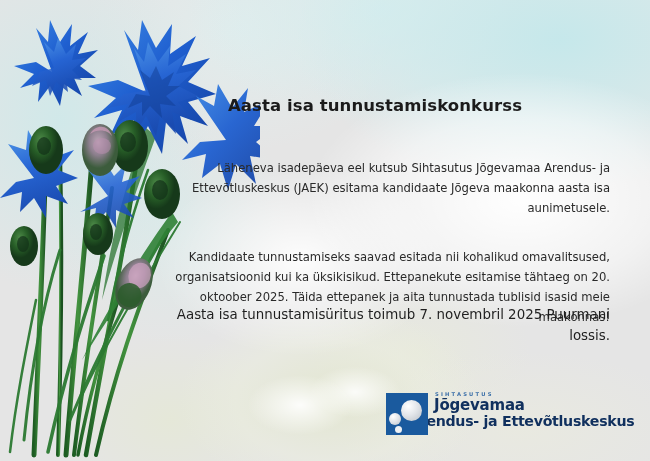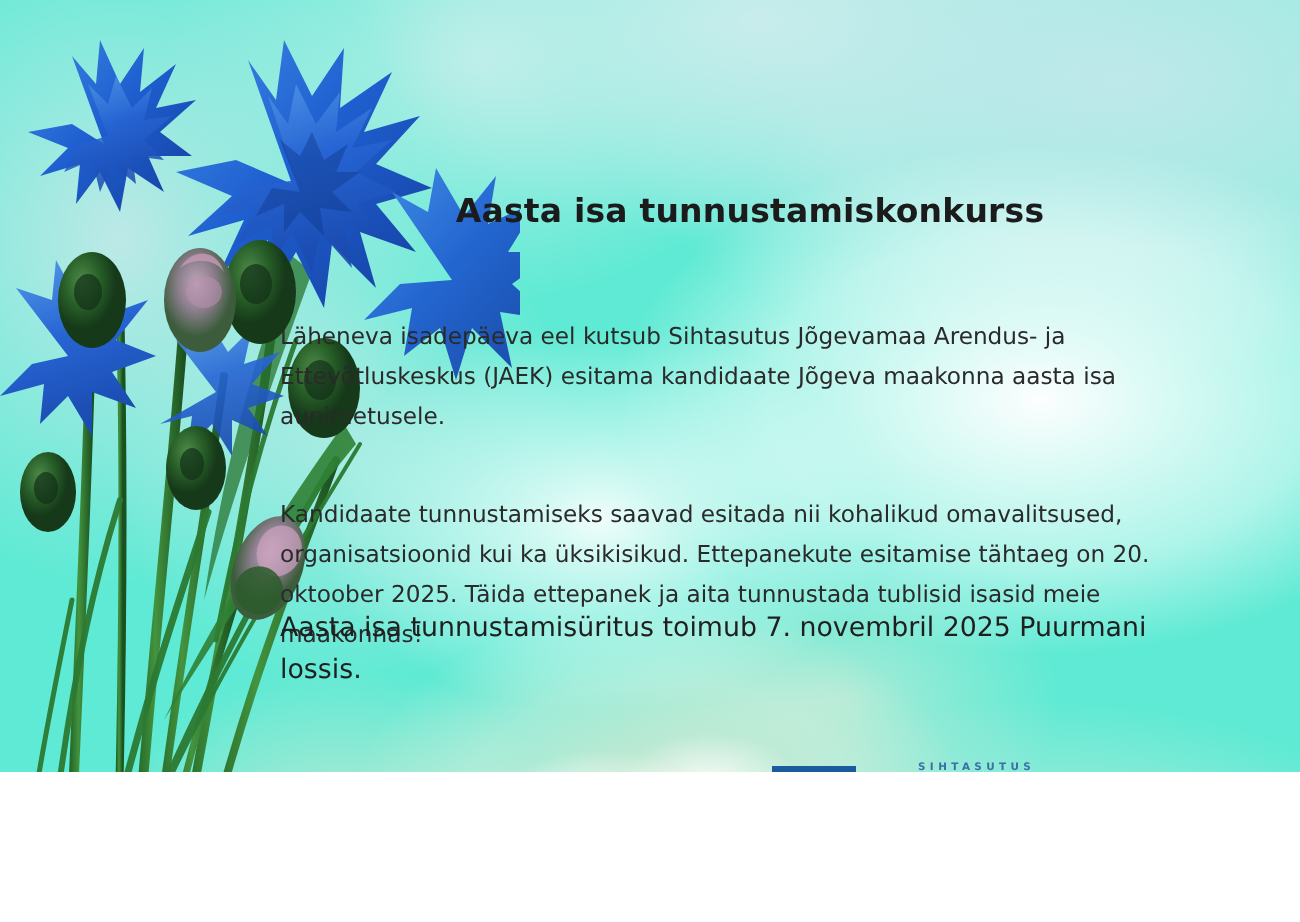--- a/index.html
+++ b/index.html
@@ -3,23 +3,23 @@
 <meta charset="utf-8">
 <style>
   html, body {
     margin: 0;
     padding: 0;
     background: #ffffff;
   }
   #poster {
     position: relative;
     width: 650px;
-    height: 386px;
+    height: 461px;
     overflow: hidden;
-    background: #5eead4;
+    background: #e5e5e5;
     font-family: "DejaVu Sans", "Liberation Sans", sans-serif;
   }
 
   
   .bg-layer {
     position: absolute;
     inset: 0;
     pointer-events: none;
   }
   .wash-cyan-top {
@@ -77,44 +77,43 @@
     text-align: center;
     font-size: 16.5px;
     font-weight: bold;
     color: #1b1b1b;
     letter-spacing: 0.1px;
   }
   .para {
     position: absolute;
     left: 0;
     width: 470px;
-    text-align: left;
+    text-align: right;
     color: #2a2a2a;
     font-size: 11.6px;
     line-height: 20px;
   }
   .para-1 { top: 158px; }
   .para-2 { top: 247px; }
   .para-3 {
     top: 304px;
     font-size: 13.4px;
     line-height: 21px;
     color: #1f1f1f;
   }
 
   
   .logo {
     position: absolute;
     left: 386px;
-    top: 382px;
+    top: 392px;
     width: 232px;
     height: 48px;
     display: flex;
     align-items: flex-start;
-    gap: 24px;
   }
   .logo-mark {
     position: relative;
     width: 42px;
     height: 42px;
     background: #1a5a9e;
     flex: 0 0 auto;
     margin-top: 1px;
   }
   .logo-mark .c-big {

